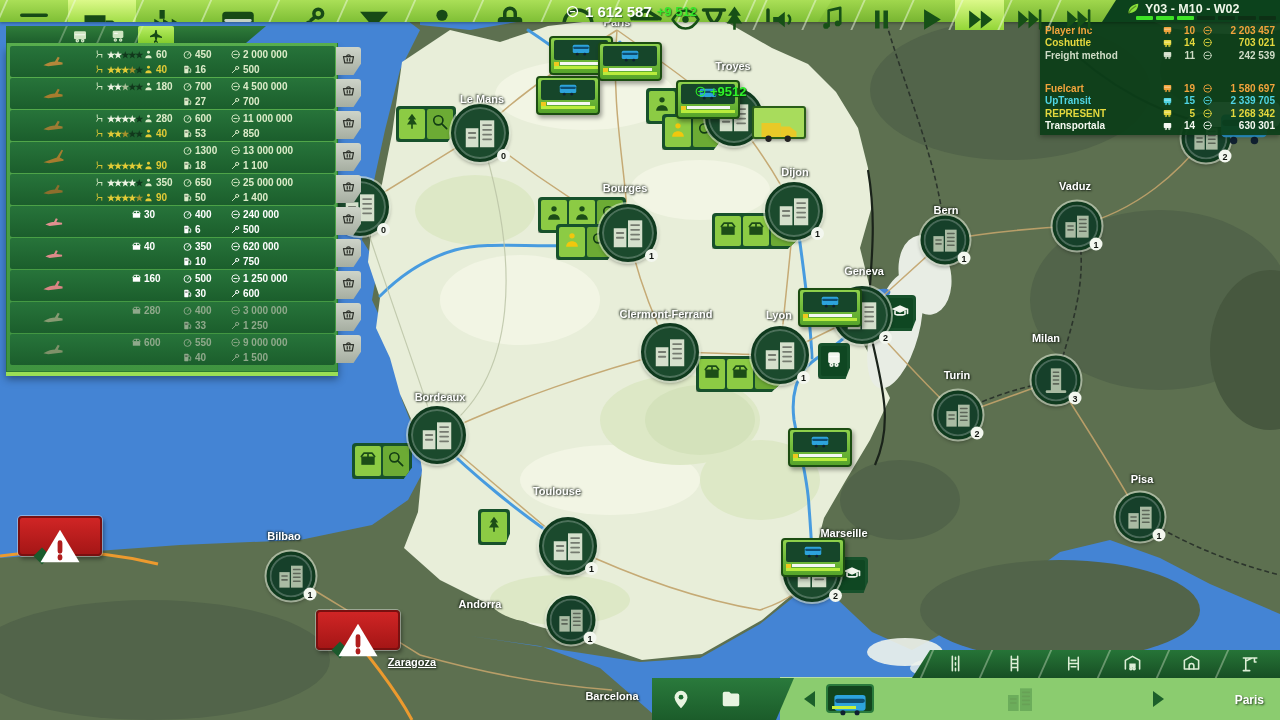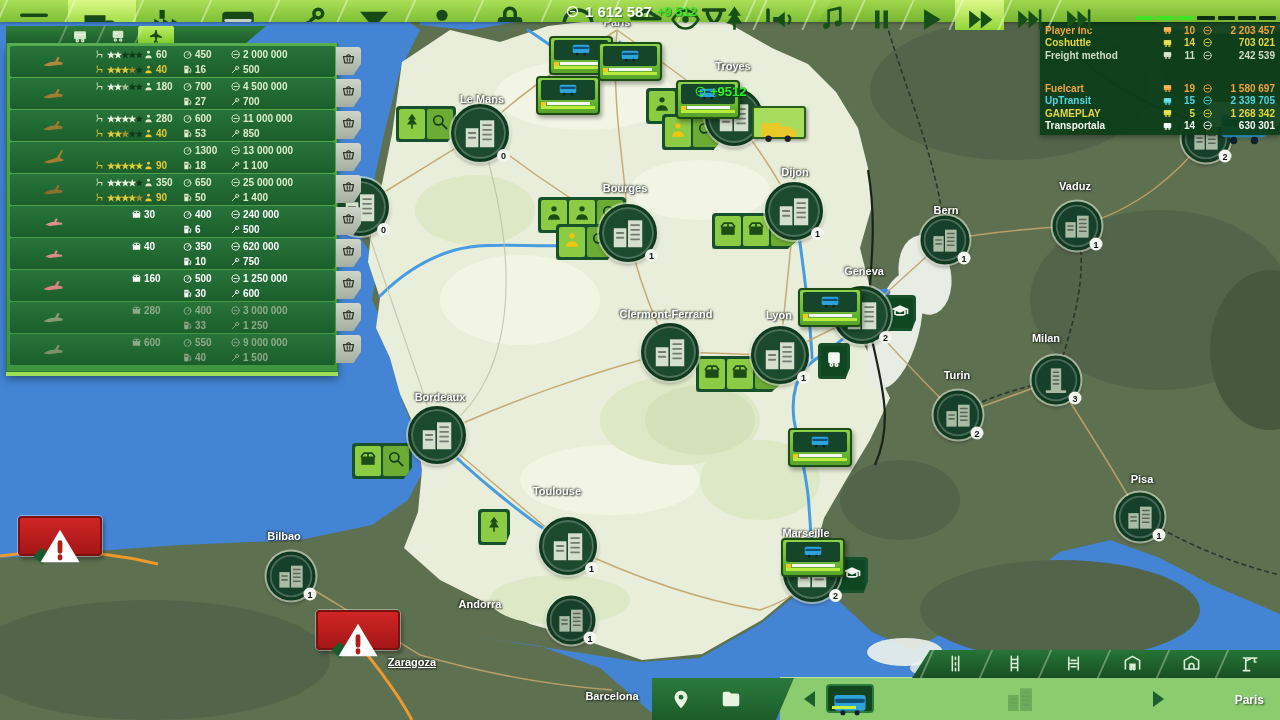--- a/index.html
+++ b/index.html
@@ -192,21 +192,21 @@
       <div class="clabel" style="left: 795px; top: 166px;">Dijon</div>
       <div class="clabel" style="left: 666px; top: 308px;">Clermont-Ferrand</div>
       <div class="clabel" style="left: 779px; top: 309px;">Lyon</div>
       <div class="clabel" style="left: 864px; top: 265px;">Geneva</div>
       <div class="clabel" style="left: 946px; top: 204px;">Bern</div>
       <div class="clabel" style="left: 1075px; top: 180px;">Vaduz</div>
       <div class="clabel" style="left: 1046px; top: 332px;">Milan</div>
       <div class="clabel" style="left: 957px; top: 369px;">Turin</div>
       <div class="clabel" style="left: 440px; top: 391px;">Bordeaux</div>
       <div class="clabel" style="left: 557px; top: 485px;">Toulouse</div>
-      <div class="clabel" style="left: 806px; top: 527px;">Marseille</div>
+      <div class="clabel" style="left: 844px; top: 527px;">Marseille</div>
       <div class="clabel" style="left: 452px; top: 598px; margin-left: 28px;">Andorra</div>
       <div class="clabel" style="left: 284px; top: 530px;">Bilbao</div>
       <div class="clabel" style="left: 412px; top: 656px; text-decoration: underline;">Zaragoza</div>
       <div class="clabel" style="left: 612px; top: 690px;">Barcelona</div>
       <div class="clabel" style="left: 1142px; top: 473px;">Pisa</div>
     </div>
 
   <div>
 
   <div class="chippanel" style="left: 396px; top: 106px;">
@@ -974,20 +974,29 @@
       </span>
       <span class="rc">
         <i>
           <svg viewBox="0 0 24 24" fill="none" stroke="currentColor" stroke-width="2" stroke-linecap="round" stroke-linejoin="round">
             <path fill="currentColor" stroke="none" d="M4 5l8 7-8 7zM12 5l8 7-8 7z"></path>
             <path d="M21 5v14"></path>
           </svg>
         </i>
       </span>
     </div>
+  <div id="datebox">
+    <i>
+        <svg viewBox="0 0 24 24" fill="none" stroke="currentColor" stroke-width="2" stroke-linecap="round" stroke-linejoin="round">
+          <path fill="currentColor" stroke="none" d="M4 20C4 9 12 4 21 3c0 9-5 15-14 16z"></path>
+          <path d="M4 20c3-6 8-10 13-13" stroke="rgba(0,0,0,.35)"></path>
+        </svg>
+      </i>
+    <span>Y03 - M10 - W02</span>
+  </div>
   <div id="week">
 
   <span class="seg on"></span>
       <span class="seg on"></span>
       <span class="seg on"></span>
       <span class="seg"></span>
       <span class="seg"></span>
       <span class="seg"></span>
       <span class="seg"></span>
     </div>
@@ -1083,21 +1092,21 @@
         <b class="lcount">15</b>
         <i class="lcoin">
           <svg viewBox="0 0 24 24" fill="none" stroke="currentColor" stroke-width="2" stroke-linecap="round" stroke-linejoin="round">
             <circle cx="12" cy="12" r="8"></circle>
             <path d="M8.5 12h7"></path>
           </svg>
         </i>
         <b class="lmoney">2 339 705</b>
       </div>
       <div class="lrow" style="color: rgb(228, 216, 62);">
-        <span class="lname">GAMEPLAY</span>
+        <span class="lname">REPRESENT</span>
         <i class="lbus">
           <svg viewBox="0 0 24 24" fill="none" stroke="currentColor" stroke-width="2" stroke-linecap="round" stroke-linejoin="round">
             <rect x="3" y="5" width="18" height="12" rx="2" fill="currentColor" stroke="none"></rect>
             <path d="M5 10h14" stroke="rgba(255,255,255,.75)" stroke-width="1.6"></path>
             <circle cx="8" cy="19" r="1.7"></circle>
             <circle cx="16" cy="19" r="1.7"></circle>
           </svg>
         </i>
         <b class="lcount">5</b>
         <i class="lcoin">

